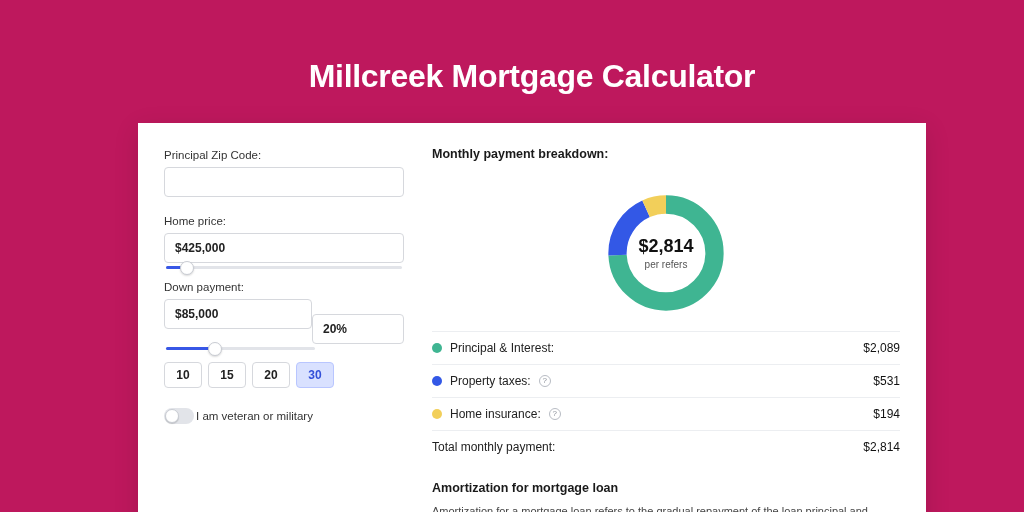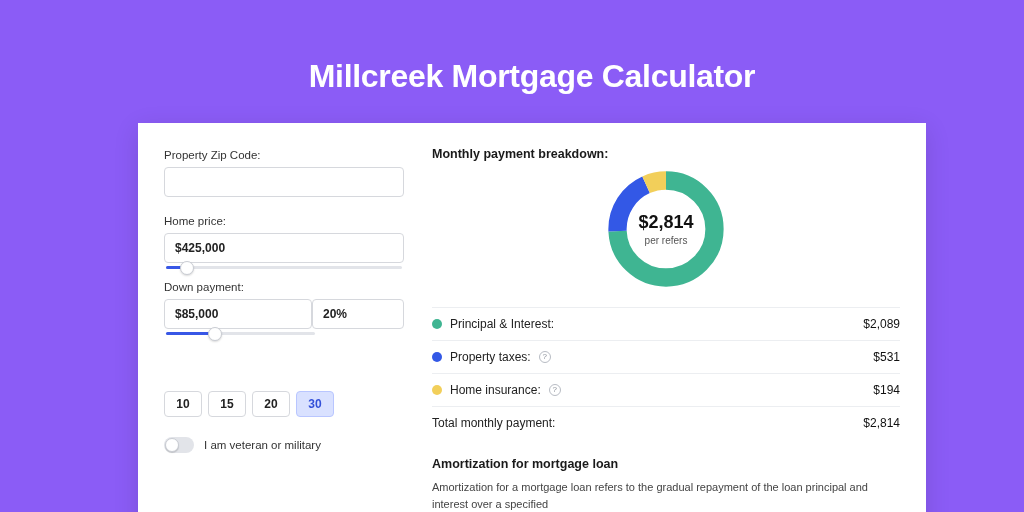--- a/index.html
+++ b/index.html
@@ -7,21 +7,21 @@
     font-family: -apple-system, BlinkMacSystemFont, "Segoe UI", Arial, sans-serif;
     background: #3857e6;
     width: 1024px;
     height: 512px;
     overflow: hidden;
     position: relative;
   }
   .outer {
     width: 1024px;
     height: 512px;
-    background: #8b5cf6;
+    background: #be185d;
     position: relative;
     padding-left: 40px;
   }
   .page-title {
     color: #fff;
     font-size: 32px;
     font-weight: 700;
     text-align: center;
     padding-top: 58px;
     padding-bottom: 28px;
@@ -81,57 +81,56 @@
     top: 50%;
     width: 14px; height: 14px;
     background: #fff;
     border: 1px solid #c9ccd3;
     border-radius: 50%;
     transform: translate(-50%, -50%);
     box-shadow: 0 1px 2px rgba(0,0,0,0.15);
   }
   .dp-row { display: flex; }
   .dp-row .text-input:first-child { flex: 1.8; }
-  .dp-row .text-input:last-child { flex: 1; }
+  .dp-row .text-input:last-child { flex: 1; margin-top: 15px; }
   .period-row { display: flex; gap: 6px; margin-top: 4px; }
   .period-btn {
     border: 1px solid #d6d8dd;
     border-radius: 4px;
     background: #fff;
     font-size: 12px;
     font-weight: 600;
     color: #222;
     width: 38px; height: 26px;
     display:flex; align-items:center; justify-content:center;
     cursor: pointer;
-    margin-top: 44px;
   }
   .period-btn.active {
     background: #d9e1ff;
     border-color: #b9c6ff;
     color: #3350d9;
   }
-  .toggle-row { display:flex; align-items:center; gap:10px; margin-top: 20px; }
+  .toggle-row { display:flex; align-items:center; gap:2px; margin-top: 20px; }
   .toggle {
     width: 30px; height: 16px; border-radius: 10px;
     background: #e2e4e9; position: relative;
   }
   .toggle-knob {
     width: 14px; height: 14px; border-radius: 50%;
     background: #fff; border:1px solid #c9ccd3;
     position:absolute; left:1px; top:1px;
     box-shadow: 0 1px 1px rgba(0,0,0,0.15);
   }
   .toggle-label { font-size: 11.5px; color:#333; }
 
   .section-title {
     font-size: 12.5px;
     font-weight: 700;
     color: #1a1a1a;
-    margin-bottom: 0;
+    margin-bottom: 24px;
   }
   .donut-wrap { display:flex; justify-content:center; padding: 4px 0 14px; }
   .donut { position: relative; width: 128px; height: 128px; }
   .donut svg { width: 128px; height:128px; transform: rotate(-90deg); }
   .donut-center {
     position:absolute; inset:0;
     display:flex; flex-direction:column; align-items:center; justify-content:center;
   }
   .donut-amount { font-size: 18px; font-weight: 700; color:#111; }
   .donut-sub { font-size: 10px; color:#555; margin-top:2px; }
@@ -162,21 +161,21 @@
 <body>
 
 <div class="outer">
   <h1 class="page-title">Millcreek Mortgage Calculator</h1>
 
   <div class="panel">
 
     <div class="left">
 
       <div class="field-group">
-        <label class="field-label">Property Zip Code:</label>
+        <label class="field-label">Principal Zip Code:</label>
         <input class="text-input" value="" style="">
       </div>
 
       <div class="field-group">
         <label class="field-label">Home price:</label>
         <input class="text-input" value="$425,000" style="">
         <div class="slider-track">
           <div class="slider-fill" style="width:9%"></div>
           <div class="slider-thumb" style="left:9%"></div>
         </div>

